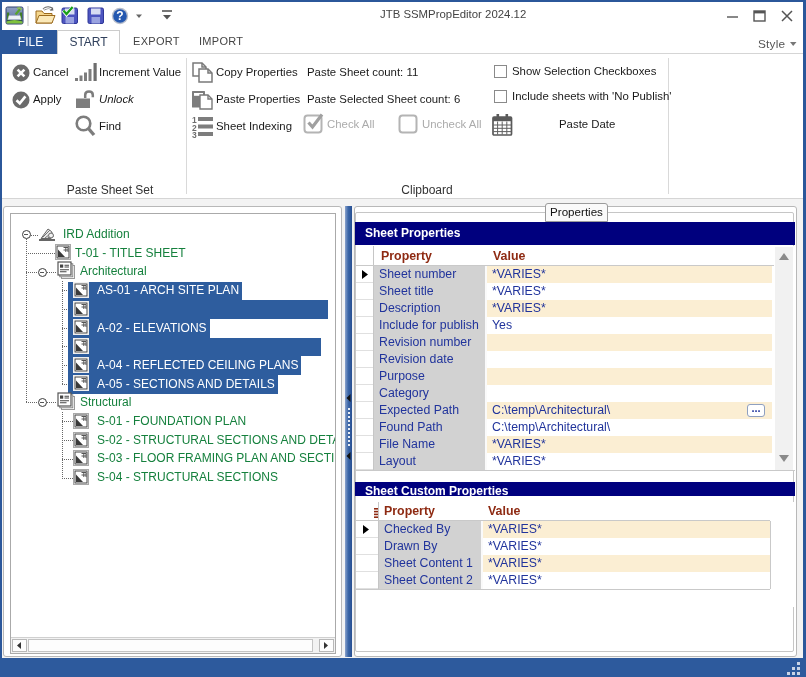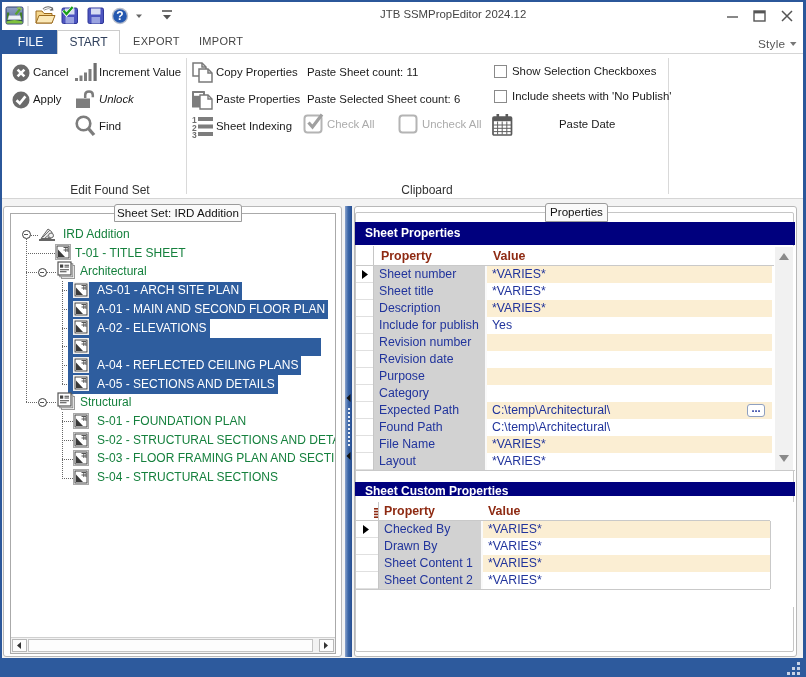--- a/index.html
+++ b/index.html
@@ -123,21 +123,21 @@
   <div class="abs tab" style="left:199px;top:35px;">IMPORT</div>
   <div class="abs" style="left:758px;top:37px;font-size:11.8px;color:#555;letter-spacing:0.2px;">Style</div>
   <svg class="abs" style="left:790px;top:42px;" width="7" height="5">
       <path d="M0 0 L6.5 0 L3.2 4 Z" fill="#777"></path>
     </svg>
 
   <div class="abs" id="ribbon"></div>
   <div class="abs" id="ribline"></div>
   <div class="abs rsep" style="left:186px;top:58px;height:136px;"></div>
   <div class="abs rsep" style="left:668px;top:58px;height:136px;"></div>
-  <div class="abs rlbl" style="left:60px;top:183px;width:100px;text-align:center;">Edit Found Set</div>
+  <div class="abs rlbl" style="left:60px;top:183px;width:100px;text-align:center;">Paste Sheet Set</div>
   <div class="abs rlbl" style="left:377px;top:183px;width:100px;text-align:center;">Clipboard</div>
 
   <svg class="abs" style="left:12px;top:64px;" width="18" height="18" viewBox="0 0 18 18">
     <circle cx="9" cy="9" r="8.5" fill="#6b6b6b"></circle>
     <path d="M5.6 5.6 L12.4 12.4 M12.4 5.6 L5.6 12.4" stroke="#fff" stroke-width="2.6"></path>
   </svg>
   <div class="abs rtxt" style="left:33px;top:66px;">Cancel</div>
   <svg class="abs" style="left:12px;top:91px;" width="18" height="18" viewBox="0 0 18 18">
     <circle cx="9" cy="9" r="8.5" fill="#6b6b6b"></circle>
     <path d="M4.5 9.2 L7.8 12.4 L13.4 5.4" stroke="#fff" stroke-width="2.6" fill="none"></path>
@@ -210,21 +210,20 @@
   <div class="abs rtxt" style="left:516px;top:118px;margin-left:43px;">Paste Date</div>
 
   <div class="abs" style="left:494px;top:65px;width:13px;height:13px;border:1px solid #8a8a8a;background:#fff;box-sizing:border-box;"></div>
   <div class="abs rtxt" style="left:512px;top:65px;">Show Selection Checkboxes</div>
   <div class="abs" style="left:494px;top:90px;width:13px;height:13px;border:1px solid #8a8a8a;background:#fff;box-sizing:border-box;"></div>
   <div class="abs rtxt" style="left:512px;top:90px;">Include sheets with 'No Publish'</div>
 
   <div class="abs" id="main"></div>
 
   <div class="gbox" style="left:3px;top:206px;width:337px;height:449px;"></div>
-  <div class="gtab" style="left:114px;top:204px;width:126px;height:16px;line-height:15px;font-size:11.6px;white-space:nowrap;">Sheet Set: IRD Addition</div>
   <div class="abs" id="tree">
 
     <div class="vdot" style="left:15px;top:25px;height:164px;"></div>
     <div class="hdot" style="left:15px;top:39px;width:29px;"></div>
     <div class="hdot" style="left:15px;top:57.5px;width:12px;"></div>
     <div class="hdot" style="left:15px;top:188.4px;width:12px;"></div>
     <div class="hdot" style="left:20px;top:20.5px;width:7px;"></div>
     <div class="vdot" style="left:51px;top:67px;height:103px;"></div>
     <div class="hdot" style="left:51px;top:76px;width:11px;"></div>
     <div class="hdot" style="left:51px;top:95px;width:11px;"></div>
@@ -248,21 +247,20 @@
     <div class="tsel" style="left:57px;top:86.2px;width:260px;"></div>
     <div class="tsel" style="left:57px;top:104.9px;width:142px;"></div>
     <div class="tsel" style="left:57px;top:123.6px;width:253px;"></div>
     <div class="tsel" style="left:57px;top:142.3px;width:233px;"></div>
     <div class="tsel" style="left:57px;top:161px;width:210px;"></div>
 
     <div class="trow" style="left:52px;top:11px;">IRD Addition</div>
     <div class="trow" style="left:64px;top:29.7px;">T-01 - TITLE SHEET</div>
     <div class="trow" style="left:69px;top:48.4px;">Architectural</div>
     <div class="tseltx" style="left:86px;top:67.4px;">AS-01 - ARCH SITE PLAN</div>
-    <div class="tseltx" style="left:86px;top:86.1px;">A-01 - MAIN AND SECOND FLOOR PLAN</div>
     <div class="tseltx" style="left:86px;top:104.8px;">A-02 - ELEVATIONS</div>
     <div class="tseltx" style="left:86px;top:142.2px;">A-04 - REFLECTED CEILING PLANS</div>
     <div class="tseltx" style="left:86px;top:160.9px;">A-05 - SECTIONS AND DETAILS</div>
     <div class="trow" style="left:69px;top:179.3px;">Structural</div>
     <div class="trow" style="left:86px;top:198px;">S-01 - FOUNDATION PLAN</div>
     <div class="trow" style="left:86px;top:216.7px;">S-02 - STRUCTURAL SECTIONS AND DETAIL</div>
     <div class="trow" style="left:86px;top:235.4px;">S-03 - FLOOR FRAMING PLAN AND SECTION</div>
     <div class="trow" style="left:86px;top:254.1px;">S-04 - STRUCTURAL SECTIONS</div>
 
     <svg class="abs" style="left:27px;top:13px;" width="18" height="15" viewBox="0 0 18 15">

